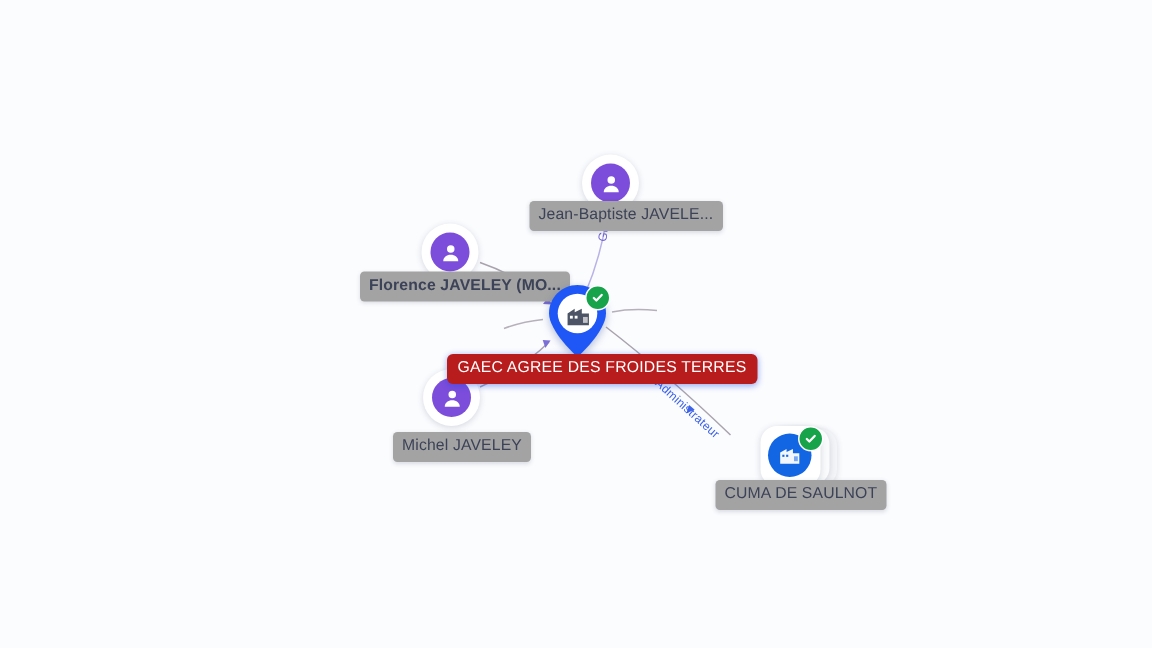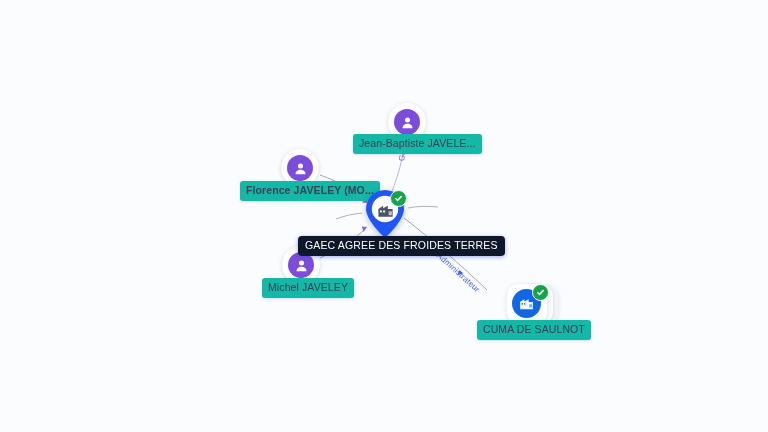--- a/index.html
+++ b/index.html
@@ -59,28 +59,28 @@
     width:29px;height:29px;border-radius:50%;
     background:#1266e3;display:flex;align-items:center;justify-content:center;
   }
   .stack-inner svg{width:17px;height:17px;display:block;}
 
   
   .lbl{
     position:absolute;white-space:nowrap;
     font-size:10.5px;line-height:1;
     color:#3c4257;
-    background:#14b8a6;
+    background:#a3a3a3;
     border-radius:3px;
     padding:4px 6px 5px 6px;
     box-shadow:0 1px 3px rgba(40,50,90,.16);
     letter-spacing:.1px;
   }
   .lbl-selected{
-    background:#0f172a;
+    background:#b91c1c;
     color:#ffffff;
     border-radius:4px;
     box-shadow:0 1px 4px rgba(25,70,230,.45);
     font-size:10.5px;
     padding:4px 7px 5px 7px;
     letter-spacing:.15px;
   }
 
   .edge-lbl{
     position:absolute;
@@ -145,21 +145,21 @@
   <div class="node" style="left:282px;top:246px;">
     <div class="person-disc">
       <div class="person-inner">
         <svg viewBox="0 0 24 24" fill="#ffffff">
             <circle cx="12" cy="8" r="4"></circle>
             <path d="M4 21c0-4.4 3.6-7 8-7s8 2.6 8 7z"></path>
           </svg>
       </div>
     </div>
   </div>
-  <div class="lbl" style="left:262px;top:278px;text-align:center;">Michel JAVELEY</div>
+  <div class="lbl" style="left:262px;top:288px;text-align:center;">Michel JAVELEY</div>
 
   <div class="node" style="left:362px;top:188px;">
     <div class="pin-wrap">
       <svg class="pinshape" viewBox="0 0 46 52">
         <path d="M23 2 C12.5 2 4 10.4 4 20.8 C4 33 23 50 23 50 C23 50 42 33 42 20.8 C42 10.4 33.5 2 23 2 Z" fill="#1f57f7"></path>
         <circle cx="23" cy="21" r="13.2" fill="#ffffff"></circle>
       </svg>
       <div class="pin-glyph">
         <svg viewBox="0 0 24 24" fill="#3a4154">
           <path d="M3 20V10l6-4v3l6-3v4h6v10H3z" opacity=".9"></path>

